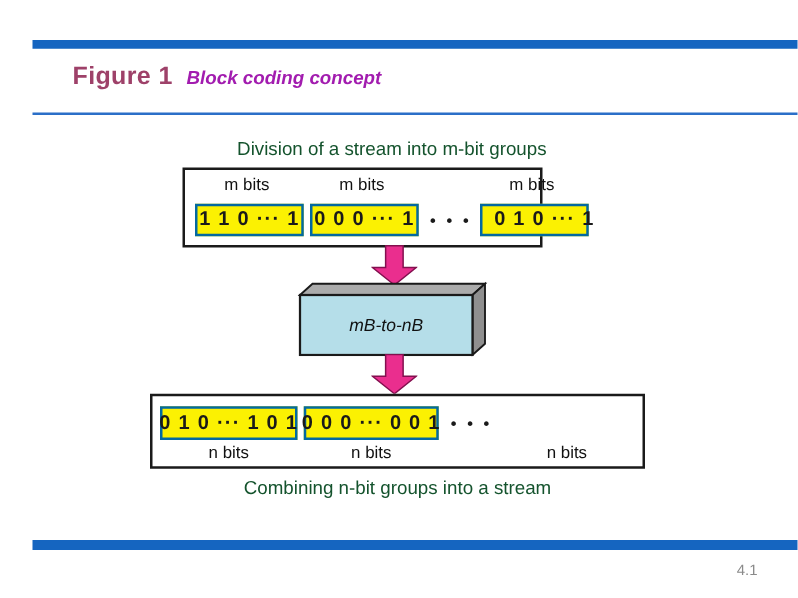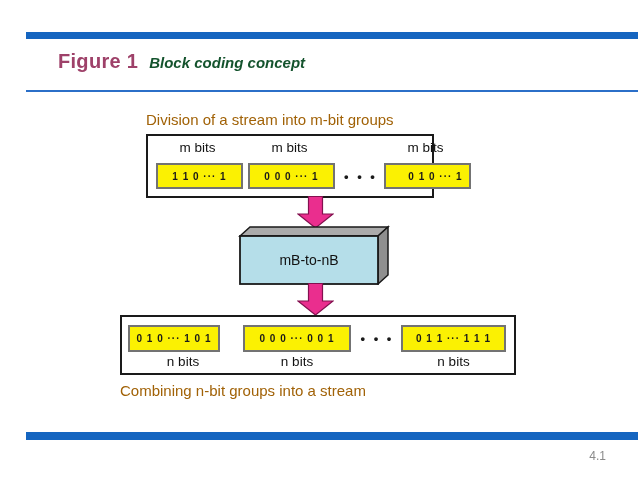--- a/index.html
+++ b/index.html
@@ -12,66 +12,66 @@
     overflow: hidden;
     margin-left: 18px;
   }
   .bar { position: absolute; left: 8px; width: 622px; }
   .bar-top { top: 32px; height: 7px; }
   .bar-bottom { top: 432px; height: 8px; }
   .rule { position: absolute; left: 8px; top: 90px; width: 622px; height: 2px; }
 
   .title-row { position: absolute; left: 40px; top: 50px; display: flex; align-items: baseline; gap: 11px; }
   .figure-label { font-size: 20px; font-weight: bold; letter-spacing: 0.3px; }
-  .figure-caption { font-size: 15px; font-weight: bold; font-style: italic; color: #14532d; }
+  .figure-caption { font-size: 15px; font-weight: bold; font-style: italic; color: #a21caf; }
 
-  .caption { position: absolute; font-size: 15px; color: #a16207; }
+  .caption { position: absolute; text-align: center; font-size: 15px; color: #14532d; }
   .caption-top { left: 128px; top: 111px; width: 335px; }
   .caption-bottom { left: 102px; top: 382px; width: 396px; }
 
   .group-box { position: absolute; background: #fff; border: 2px solid #1a1a1a; box-sizing: border-box; }
   .group-box-top { left: 128px; top: 134px; width: 288px; height: 64px; }
   .group-box-bottom { left: 102px; top: 315px; width: 396px; height: 60px; }
 
   .bit-label { position: absolute; font-size: 13.5px; text-align: center; color: #111; }
   .cell {
     position: absolute; box-sizing: border-box;
-    border: 2px solid #737373;
+    border: 2px solid #0369a1;
     display: flex; align-items: center; justify-content: center;
-    font-size: 10px; font-weight: bold; letter-spacing: 1px;
+    font-size: 16px; font-weight: bold; letter-spacing: 1px;
     white-space: nowrap;
   }
   .dots {
     position: absolute; display: flex; align-items: center; justify-content: center;
     font-size: 13px; font-weight: bold; word-spacing: 5px; color: #1a1a1a;
   }
 
   
   .t-lab1 { left: 4px;  top: 4px;  width: 91px; }
   .t-lab2 { left: 96px; top: 4px;  width: 91px; }
   .t-lab3 { left: 232px;top: 4px;  width: 91px; }
   .t-cell1 { left: 8px;   top: 27px; width: 87px; height: 26px; }
   .t-cell2 { left: 100px; top: 27px; width: 87px; height: 26px; }
   .t-cell3 { left: 236px; top: 27px; width: 87px; height: 26px; }
   .t-dots  { left: 187px; top: 27px; width: 49px; height: 26px; }
 
   
-  .b-cell1 { left: 6px;   top: 8px; width: 92px; height: 27px; }
+  .b-cell1 { left: 6px;   top: 8px; width: 110px; height: 27px; }
   .b-cell2 { left: 121px; top: 8px; width: 108px; height: 27px; }
   .b-cell3 { left: 279px; top: 8px; width: 105px; height: 27px; }
   .b-dots  { left: 229px; top: 8px; width: 50px;  height: 27px; }
   .b-lab1 { left: 6px;   top: 37px; width: 110px; }
   .b-lab2 { left: 121px; top: 37px; width: 108px; }
   .b-lab3 { left: 279px; top: 37px; width: 105px; }
 
   .arrow { position: absolute; width: 37px; height: 33px; }
   .arrow-1 { left: 279px; top: 196px; }
   .arrow-2 { left: 279px; top: 283px; }
 
-  .cube { position: absolute; left: 220px; top: 225px; width: 152px; height: 60px; }
+  .cube { position: absolute; left: 220px; top: 225px; width: 152px; height: 60px; font-style: italic; }
   .cube svg { position: absolute; left: 0; top: 0; }
   .cube-text {
     position: absolute; left: 2px; top: 11px; width: 138px; height: 48px;
     display: flex; flex-direction: column; align-items: center; justify-content: center;
     font-size: 14px; line-height: 18px; color: #111; text-align: center;
   }
 
   .page-number { position: absolute; left: 540px; top: 449px; width: 48px; text-align: right; font-size: 12px; }
 </style>
 </head>
@@ -117,21 +117,20 @@
   </div>
 
   <svg class="arrow arrow-2" viewBox="0 0 37 33">
     <polygon points="18.5,32 1,18 11.5,18 11.5,0.5 25.5,0.5 25.5,18 36,18" stroke-width="1.2" style="fill: rgb(234, 46, 142); stroke: rgb(131, 16, 79);"></polygon>
   </svg>
 
   <div class="group-box group-box-bottom">
     <div class="cell b-cell1" style="background-color: rgb(251, 241, 2);">0 1 0 ··· 1 0 1</div>
     <div class="cell b-cell2" style="background-color: rgb(251, 241, 2);">0 0 0 ··· 0 0 1</div>
     <div class="dots b-dots">• • •</div>
-    <div class="cell b-cell3" style="background-color: rgb(251, 241, 2);">0 1 1 ··· 1 1 1</div>
 
     <div class="bit-label b-lab1">n bits</div>
     <div class="bit-label b-lab2">n bits</div>
     <div class="bit-label b-lab3">n bits</div>
   </div>
 
   <div class="caption caption-bottom">Combining n-bit groups into a stream</div>
 
   <div class="bar bar-bottom" style="background-color: rgb(21, 101, 192);"></div>
 

